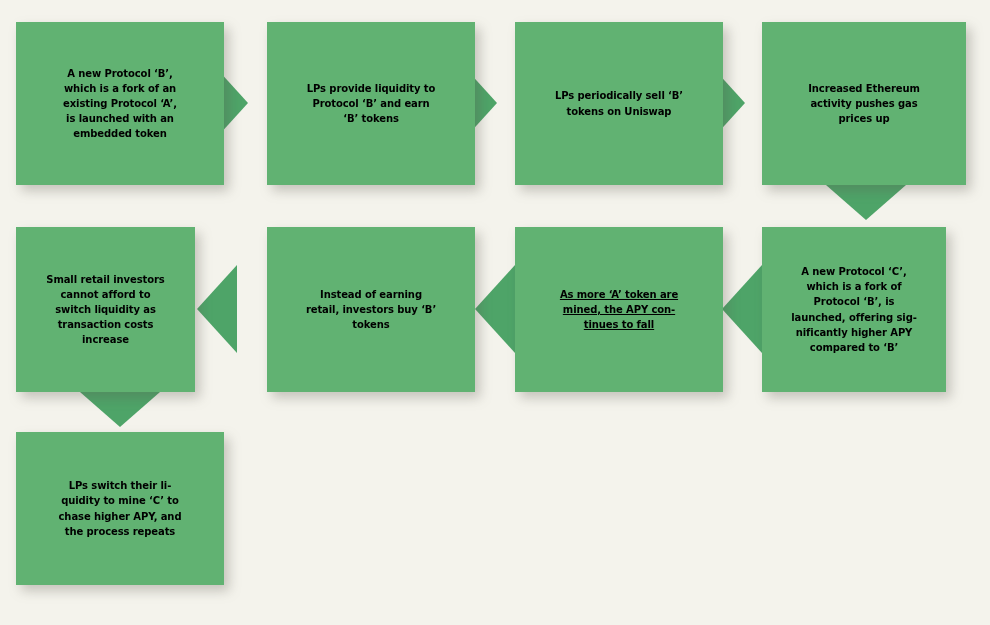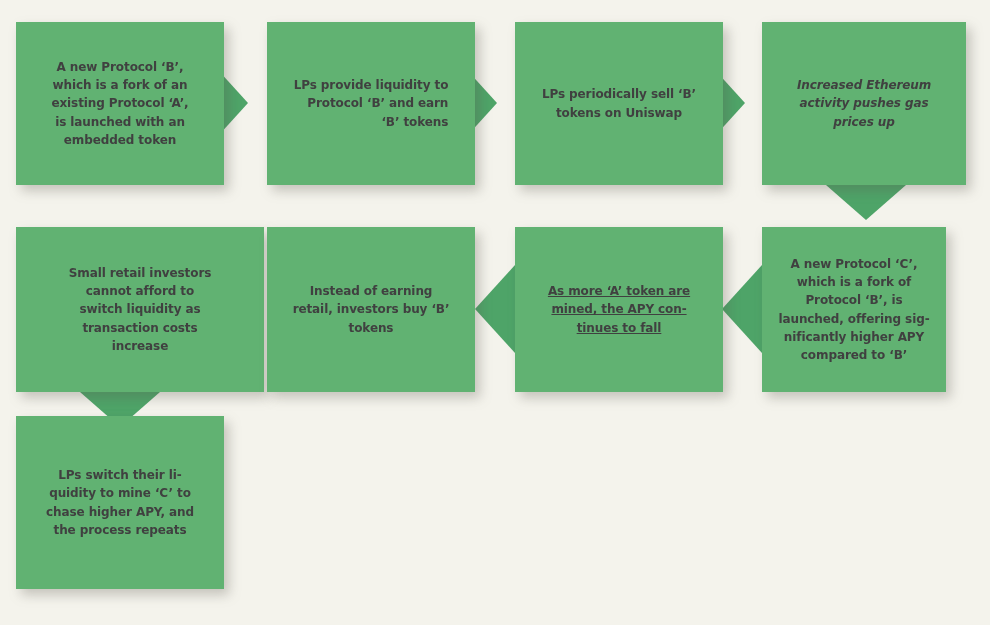--- a/index.html
+++ b/index.html
@@ -17,28 +17,28 @@
     position: relative;
     width: 990px;
     height: 625px;
   }
 
   
   .node {
     position: absolute;
     box-sizing: border-box;
     background: #61b272;
-    color: #404040;
+    color: #000000;
     display: flex;
     align-items: center;
     justify-content: center;
     text-align: center;
     padding: 20px 10px;
     font-weight: bold;
-    font-size: 12px;
+    font-size: 10px;
     line-height: 1.52;
     letter-spacing: -0.1px;
     filter: drop-shadow(5px 6px 6px rgba(90, 85, 75, 0.30));
     z-index: 2;
   }
   .node .txt {
     white-space: pre-line;
     display: block;
   }
 
@@ -83,38 +83,38 @@
   <div class="arrow arrow-down" style="left:72px;   top:385px;"></div>
 
   <div class="node" style="left:16px;  top:22px;  width:208px; height:163px;">
     <span class="txt">A new Protocol ‘B’,
 which is a fork of an
 existing Protocol ‘A’,
 is launched with an
 embedded token</span>
   </div>
 
-  <div class="node" style="left:267px; top:22px;  width:208px; height:163px;text-align:right;">
+  <div class="node" style="left:267px; top:22px;  width:208px; height:163px;">
     <span class="txt">LPs provide liquidity to
 Protocol ‘B’ and earn
 ‘B’ tokens</span>
   </div>
 
   <div class="node" style="left:515px; top:22px;  width:208px; height:163px;">
     <span class="txt">LPs periodically sell ‘B’
 tokens on Uniswap</span>
   </div>
 
-  <div class="node" style="left:762px; top:22px;  width:204px; height:163px;font-style:italic;">
+  <div class="node" style="left:762px; top:22px;  width:204px; height:163px;">
     <span class="txt">Increased Ethereum
 activity pushes gas
 prices up</span>
   </div>
 
-  <div class="node" style="left:16px;  top:227px; width:248px; height:165px;align-items:center;">
+  <div class="node" style="left:16px;  top:227px; width:179px; height:165px;align-items:center;">
     <span class="txt">Small retail investors
 cannot afford to
 switch liquidity as
 transaction costs
 increase</span>
   </div>
 
   <div class="node" style="left:267px; top:227px; width:208px; height:165px;align-items:center;">
     <span class="txt">Instead of earning
 retail, investors buy ‘B’
@@ -129,20 +129,20 @@
 
   <div class="node" style="left:762px; top:227px; width:184px; height:165px;">
     <span class="txt">A new Protocol ‘C’,
 which is a fork of
 Protocol ‘B’, is
 launched, offering sig-
 nificantly higher APY
 compared to ‘B’</span>
   </div>
 
-  <div class="node" style="left:16px;  top:416px; width:208px; height:173px;">
+  <div class="node" style="left:16px;  top:432px; width:208px; height:153px;">
     <span class="txt">LPs switch their li-
 quidity to mine ‘C’ to
 chase higher APY, and
 the process repeats</span>
   </div>
 
 </div>
 
 </body></html>

